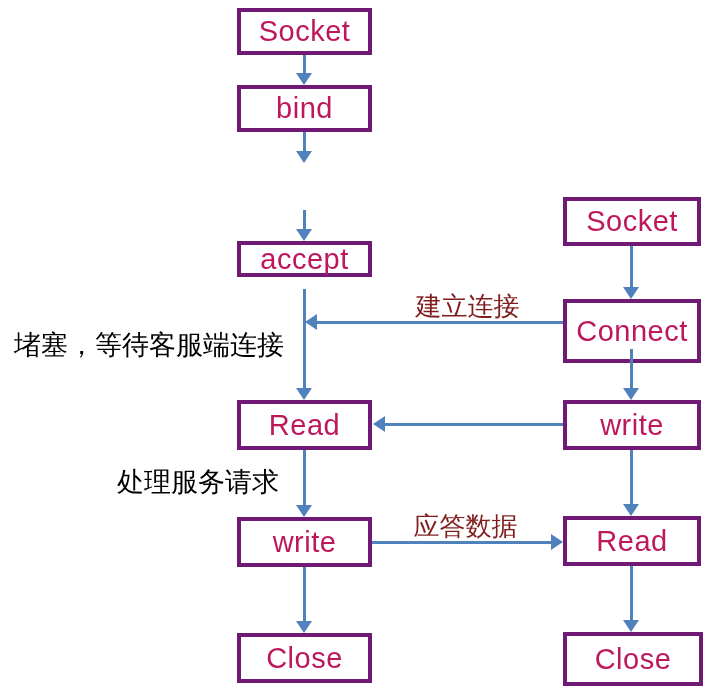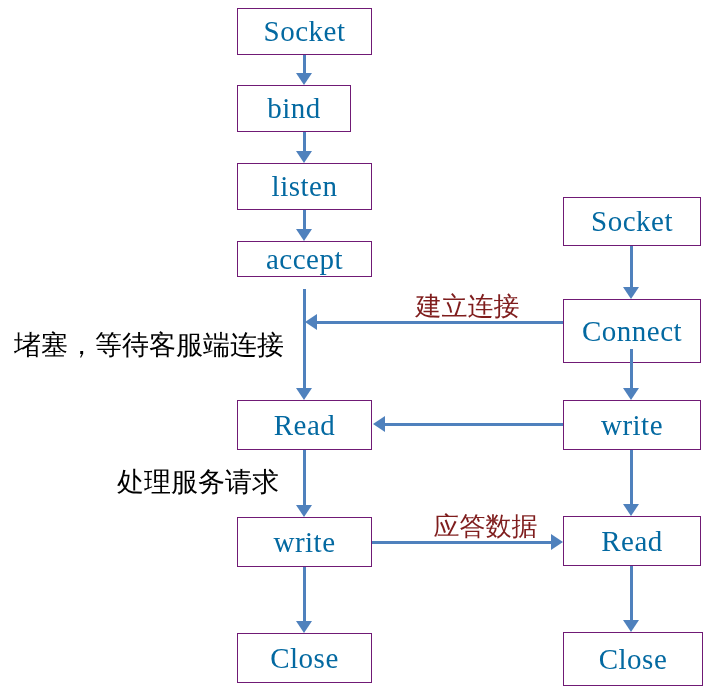--- a/index.html
+++ b/index.html
@@ -7,25 +7,24 @@
     position:relative;
     width:709px;height:695px;
     background:#ffffff;
     font-family:"Liberation Sans", sans-serif;
     overflow:hidden;
   }
   .box{
     position:absolute;
     box-sizing:border-box;
     background:#ffffff;
-    border:1px solid #701a75;
+    border:4px solid #701a75;
     display:flex;align-items:center;justify-content:center;
-    font-size:29px;color:#0369a1;
+    font-size:29px;color:#be185d;
     letter-spacing:0.5px;
-    font-family:Liberation Serif, serif;
   }
   .vline{position:absolute;width:3px;background:#4f81bd;}
   .hline{position:absolute;height:3px;background:#4f81bd;}
   .head-down{position:absolute;width:0;height:0;
     border-left:8px solid transparent;border-right:8px solid transparent;
     border-top:12px solid #4f81bd;}
   .head-left{position:absolute;width:0;height:0;
     border-top:8px solid transparent;border-bottom:8px solid transparent;
     border-right:12px solid #4f81bd;}
   .head-right{position:absolute;width:0;height:0;
@@ -43,22 +42,21 @@
     text-align:right;color:#cccccc;font-size:15px;letter-spacing:0.3px;
     white-space:nowrap;
   }
 </style>
 </head>
 <body>
 
 <div class="canvas">
 
   <div class="box" style="left:237px;top:8px;width:135px;height:47px">Socket</div>
-  <div class="box" style="left:237px;top:85px;width:114px;height:47px">bind</div>
-  <div class="box" style="left:237px;top:163px;width:135px;height:47px">listen</div>
+  <div class="box" style="left:237px;top:85px;width:135px;height:47px">bind</div>
   <div class="box" style="left:237px;top:241px;width:135px;height:36px">accept</div>
   <div class="box" style="left:237px;top:400px;width:135px;height:50px">Read</div>
   <div class="box" style="left:237px;top:517px;width:135px;height:50px">write</div>
   <div class="box" style="left:237px;top:633px;width:135px;height:50px">Close</div>
 
   <div class="box" style="left:563px;top:197px;width:138px;height:49px">Socket</div>
   <div class="box" style="left:563px;top:299px;width:138px;height:64px">Connect</div>
   <div class="box" style="left:563px;top:400px;width:138px;height:50px">write</div>
   <div class="box" style="left:563px;top:516px;width:138px;height:50px">Read</div>
   <div class="box" style="left:563px;top:632px;width:140px;height:54px">Close</div>
@@ -112,19 +110,19 @@
   <div>
     <div class="hline" style="left:385px;top:423px;width:178px"></div>
     <div class="head-left" style="left:373px;top:416px"></div>
   </div>
   <div>
     <div class="hline" style="left:372px;top:541px;width:179px"></div>
     <div class="head-right" style="left:551px;top:534px"></div>
   </div>
 
   <div class="cn-label" style="left:405px;top:289px;width:125px">建立连接</div>
-  <div class="cn-label" style="left:423px;top:509px;width:125px">应答数据</div>
+  <div class="cn-label" style="left:403px;top:509px;width:125px">应答数据</div>
 
   <div class="annotation" style="left:117px;top:464px">处理服务请求</div>
   <div class="annotation" style="left:14px;top:327px">堵塞，等待客服端连接</div>
 
 
 </div>
 
 </body></html>

